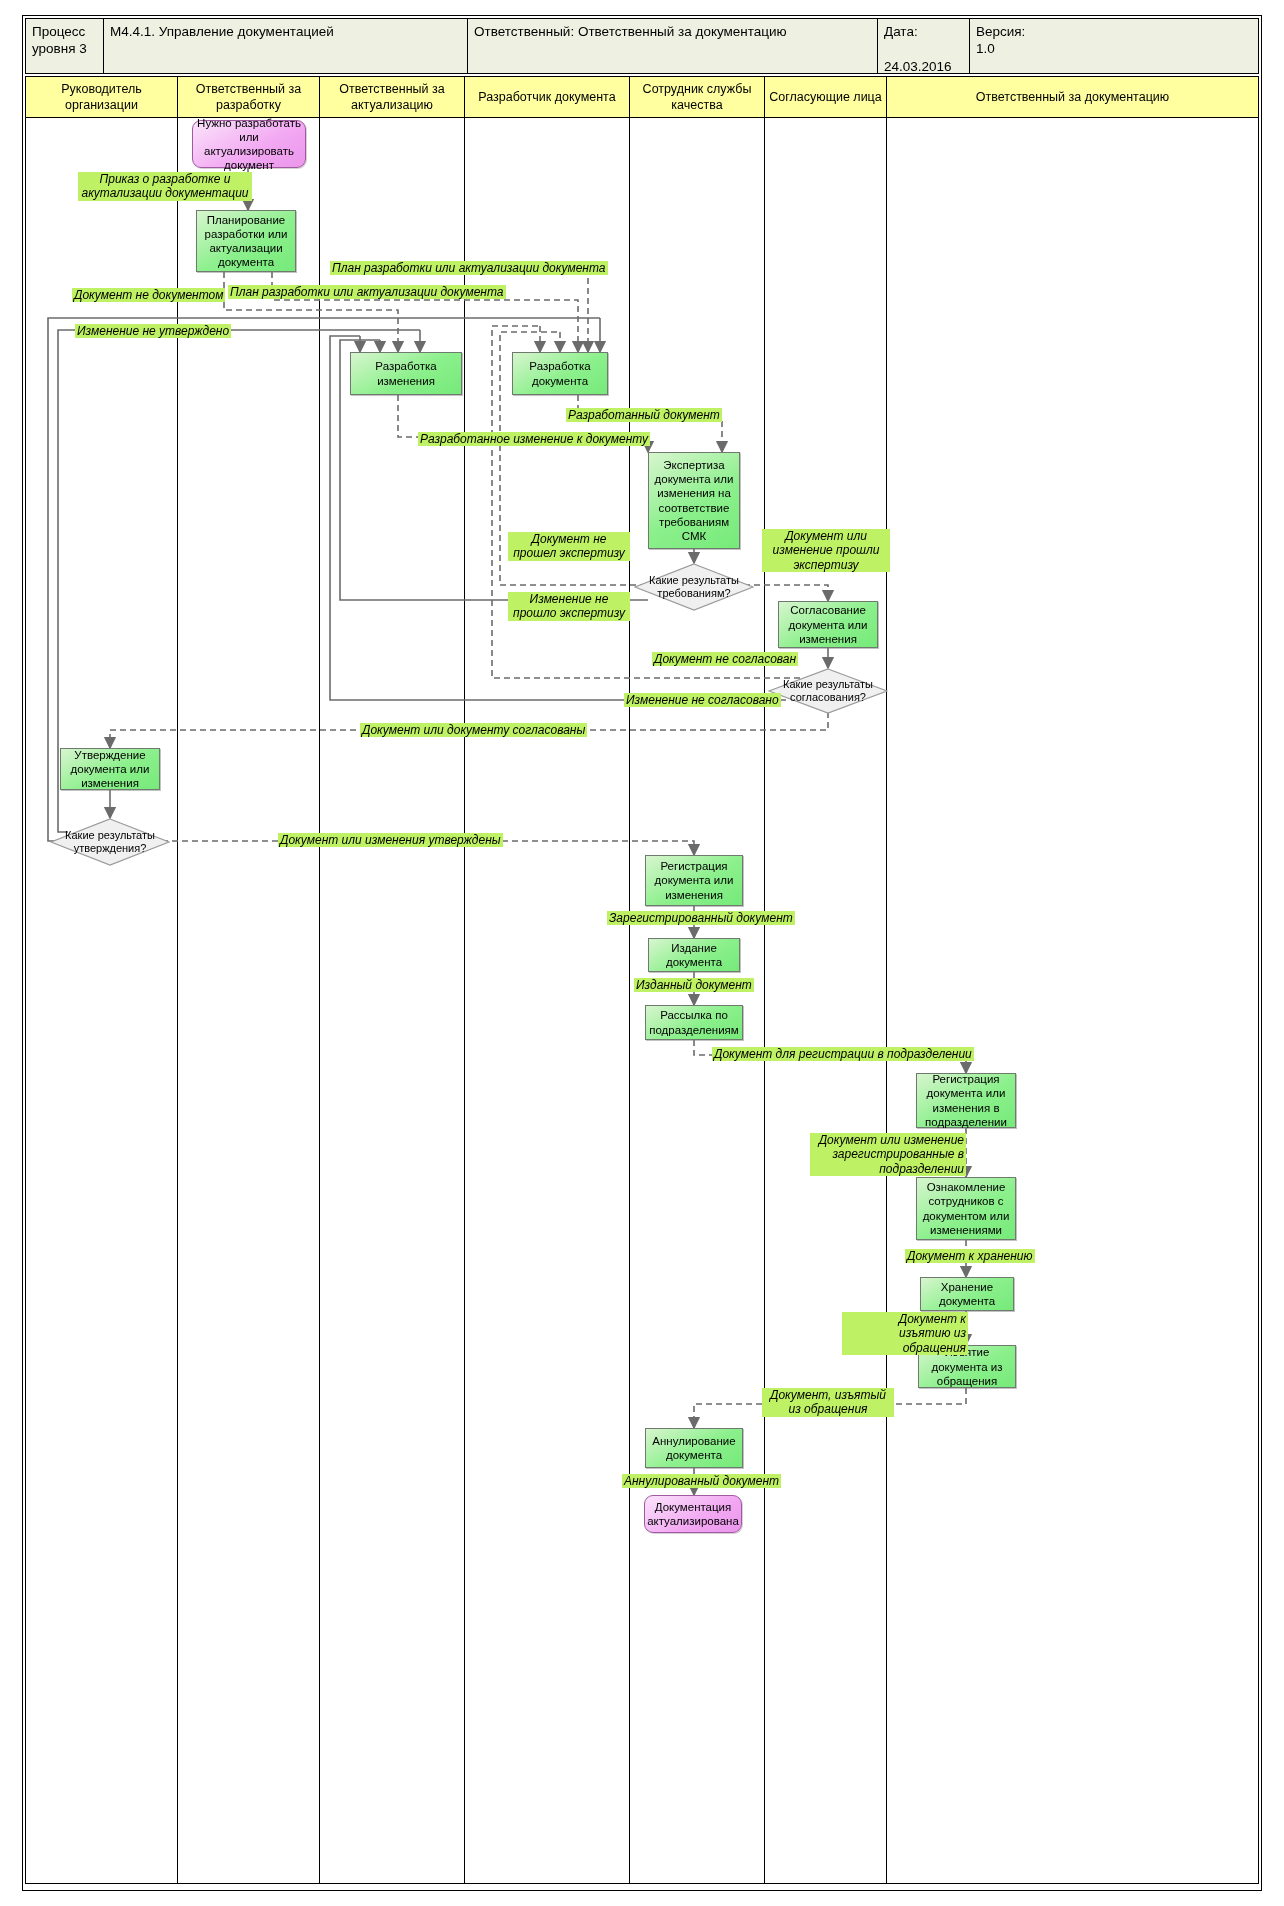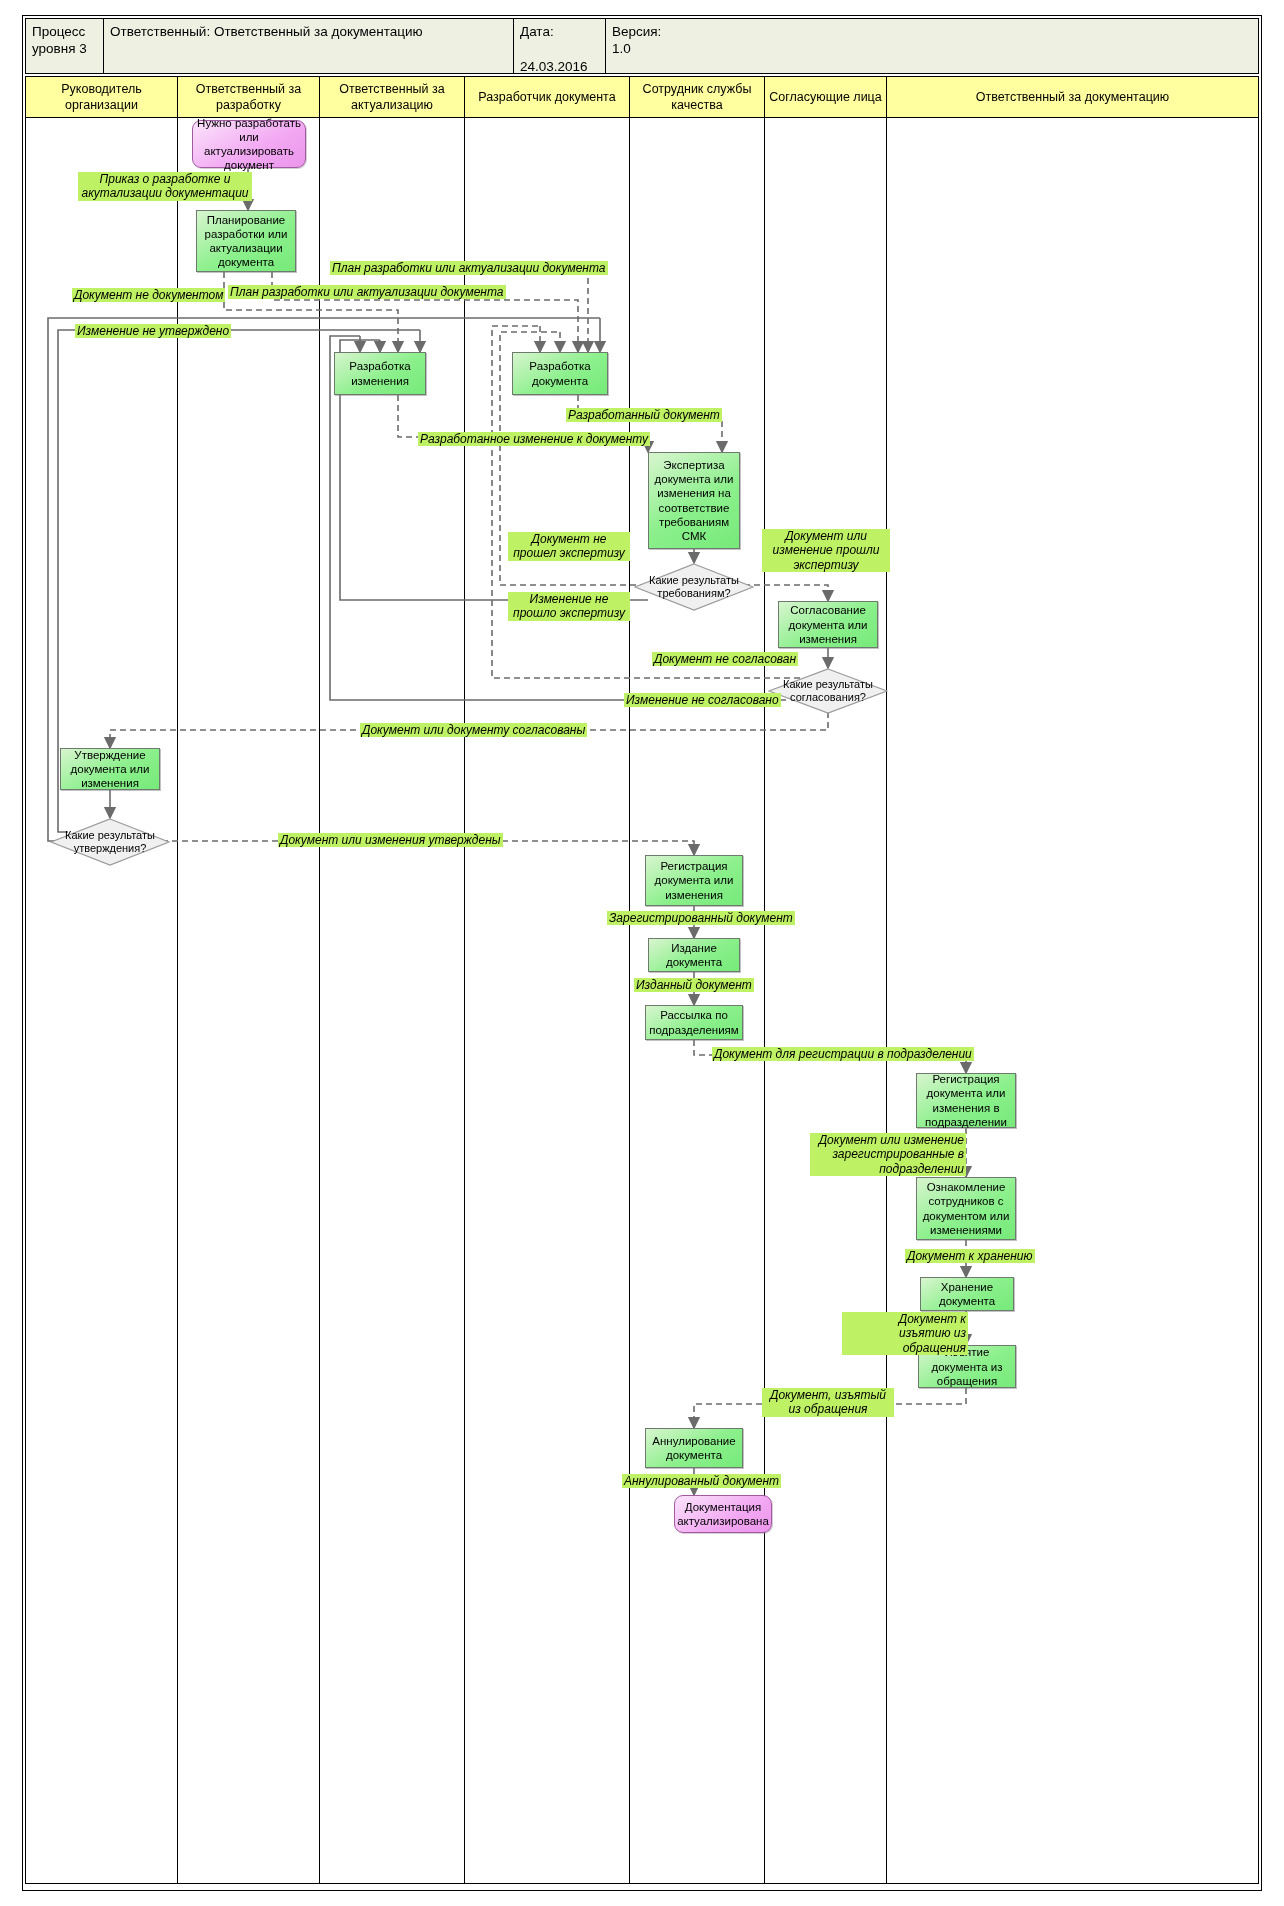--- a/index.html
+++ b/index.html
@@ -58,20 +58,21 @@
 </style>
 </head>
 <body>
 
 <div id="page">
 
   <div id="outer-frame"></div>
 
   <div id="header-table">
     <div class="hcell" id="hc-level">Процесс уровня 3</div>
+    <div class="hcell" id="hc-name">М4.4.1.  Управление документацией</div>
     <div class="hcell" id="hc-resp">Ответственный: Ответственный за документацию</div>
     <div class="hcell" id="hc-date">
       <span>Дата:</span>
       <span>24.03.2016</span>
     </div>
     <div class="hcell" id="hc-ver">
       <span>Версия:</span>
       <span>1.0</span>
     </div>
   </div>
@@ -167,21 +168,21 @@
       <path d="M380,340 L380,352"></path>
       <path d="M540,326 L540,352" stroke-dasharray="6 4"></path>
       <path d="M360,336 L360,352"></path>
     </g>
   </svg>
 
   <div class="node term" style="left:192px;top:120px;width:114px;height:48px">Нужно разработать или актуализировать документ</div>
 
   <div class="node proc" style="left:196px;top:210px;width:100px;height:62px">Планирование разработки или актуализации документа</div>
 
-  <div class="node proc" style="left:334px;top:352px;width:92px;height:43px">Разработка изменения</div>
+  <div class="node proc" style="left:350px;top:352px;width:112px;height:43px">Разработка изменения</div>
 
   <div class="node proc" style="left:512px;top:352px;width:96px;height:43px">Разработка документа</div>
 
   <div class="node proc" style="left:648px;top:452px;width:92px;height:97px">Экспертиза документа или изменения на соответствие требованиям СМК</div>
 
   <div class="node dec" style="left:634px;top:563px;width:120px;height:48px">
     <svg class="dshape" viewBox="0 0 120 48" preserveAspectRatio="none">
       <polygon points="60,1 119,24 60,47 1,24" fill="#f0f0f0" stroke="#9a9a9a" stroke-width="1.2"></polygon>
     </svg>
     <span class="dlabel">Какие результаты требованиям?</span>
@@ -214,21 +215,21 @@
   <div class="node proc" style="left:916px;top:1073px;width:100px;height:55px">Регистрация документа или изменения в подразделении</div>
 
   <div class="node proc" style="left:916px;top:1177px;width:100px;height:63px">Ознакомление сотрудников с документом или изменениями</div>
 
   <div class="node proc" style="left:920px;top:1277px;width:94px;height:34px">Хранение документа</div>
 
   <div class="node proc" style="left:918px;top:1345px;width:98px;height:43px">Изъятие документа из обращения</div>
 
   <div class="node proc" style="left:645px;top:1428px;width:98px;height:40px">Аннулирование документа</div>
 
-  <div class="node term" style="left:674px;top:1495px;width:98px;height:38px">Документация актуализирована</div>
+  <div class="node term" style="left:644px;top:1495px;width:98px;height:38px">Документация актуализирована</div>
 
   <div class="elabel wrap" style="left:78px;top:172px;width:170px">Приказ о разработке и акутализации документации</div>
 
   <div class="elabel" style="left:330px;top:261px">План разработки или актуализации документа</div>
 
   <div class="elabel" style="left:228px;top:285px">План разработки или актуализации документа</div>
 
   <div class="elabel" style="left:72px;top:288px">Документ не документом</div>
 
   <div class="elabel" style="left:75px;top:324px">Изменение не утверждено</div>

